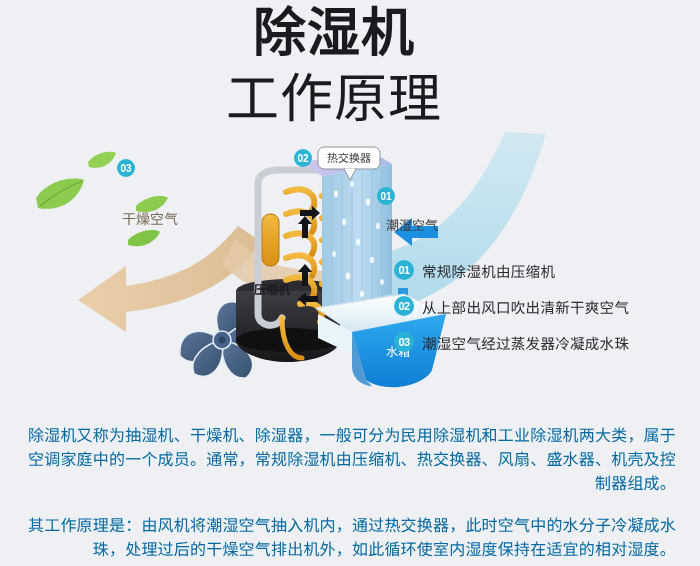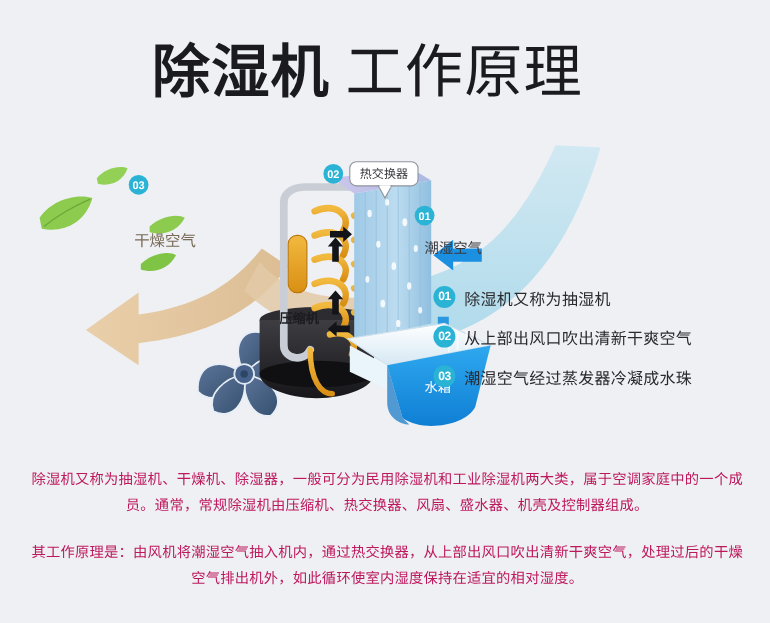--- a/index.html
+++ b/index.html
@@ -22,30 +22,31 @@
   #title-bar {
     position: absolute;
     top: 30px;
     left: 0;
     width: 668px;
     height: 72px;
     display: flex;
     align-items: center;
     justify-content: center;
     gap: 14px;
+    flex-direction: column;
   }
   .title-part {
     font-size: 53px;
     line-height: 1;
     letter-spacing: 1px;
     color: #1b1b1f;
     white-space: nowrap;
   }
   .title-strong { font-weight: 700; }
-  .title-light  { font-weight: 400; }
+  .title-light  { font-weight: 400; font-family: Liberation Serif, serif; }
 
   
   #illustration {
     position: absolute;
     top: 118px;
     left: 0;
     width: 700px;
     height: 285px;
   }
   #illustration svg { display: block; }
@@ -85,25 +86,25 @@
   }
 
   
   #body-copy {
     position: absolute;
     left: 28px;
     top: 424px;
     width: 648px;
   }
   .para {
-    font-size: 13px;
+    font-size: 16px;
     line-height: 24px;
-    color: #be185d;
+    color: #0369a1;
     letter-spacing: 0.2px;
-    text-align: center;
+    text-align: right;
   }
   .para + .para { margin-top: 18px; }
 </style>
 </head>
 <body>
 
 <div id="title-bar">
   <span class="title-part title-strong">除湿机</span>
   <span class="title-part title-light">工作原理</span>
 </div>
@@ -302,28 +303,28 @@
 
     <text x="272" y="176" font-family="Liberation Sans, sans-serif" font-size="12" font-weight="700" fill="#1c1c20" text-anchor="middle">压缩机</text>
 
     <text x="398" y="238" font-family="Liberation Sans, sans-serif" font-size="12" fill="#ffffff" text-anchor="middle">水箱</text>
   </svg>
 </div>
 
 <div id="legend">
   <div class="legend-row">
     <span class="legend-badge">01</span>
-    <span class="legend-text">除湿机又称为抽湿机</span>
+    <span class="legend-text">常规除湿机由压缩机</span>
   </div>
   <div class="legend-row">
     <span class="legend-badge">02</span>
     <span class="legend-text">从上部出风口吹出清新干爽空气</span>
   </div>
   <div class="legend-row">
     <span class="legend-badge">03</span>
     <span class="legend-text">潮湿空气经过蒸发器冷凝成水珠</span>
   </div>
 </div>
 
 <div id="body-copy">
   <p class="para">除湿机又称为抽湿机、干燥机、除湿器，一般可分为民用除湿机和工业除湿机两大类，属于空调家庭中的一个成员。通常，常规除湿机由压缩机、热交换器、风扇、盛水器、机壳及控制器组成。</p>
-  <p class="para">其工作原理是：由风机将潮湿空气抽入机内，通过热交换器，从上部出风口吹出清新干爽空气，处理过后的干燥空气排出机外，如此循环使室内湿度保持在适宜的相对湿度。</p>
+  <p class="para">其工作原理是：由风机将潮湿空气抽入机内，通过热交换器，此时空气中的水分子冷凝成水珠，处理过后的干燥空气排出机外，如此循环使室内湿度保持在适宜的相对湿度。</p>
 </div>
 
 </body></html>

